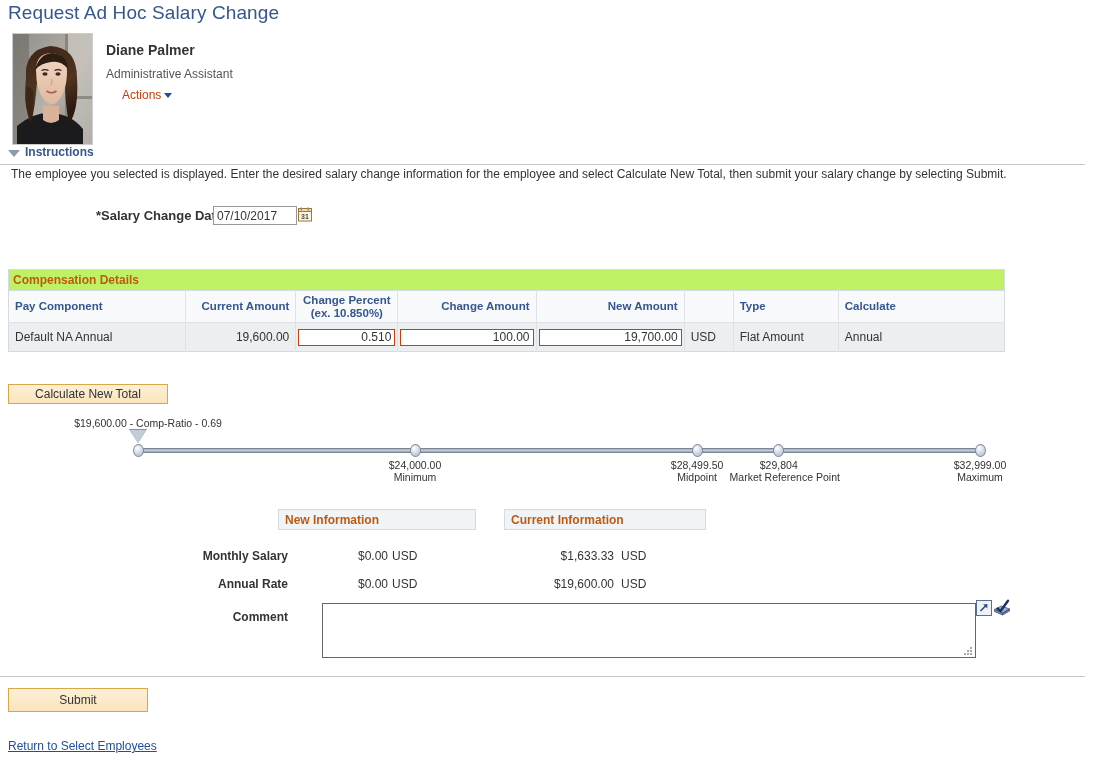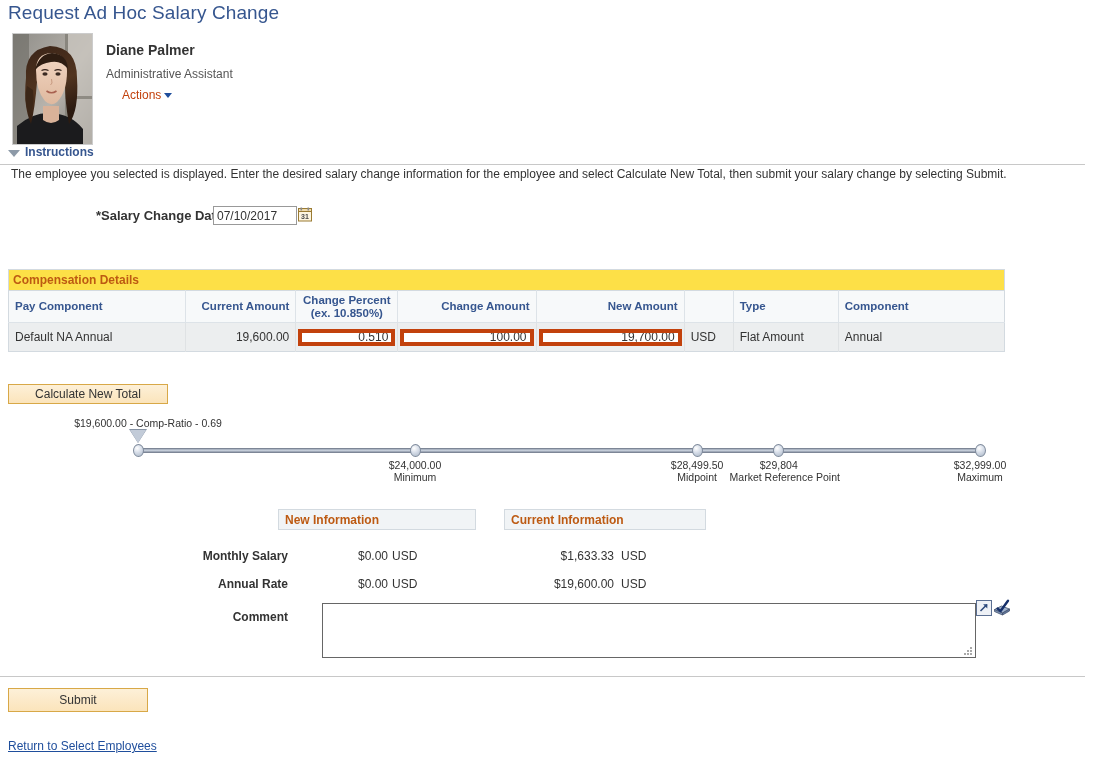--- a/index.html
+++ b/index.html
@@ -153,21 +153,21 @@
 
   
   .comp-wrap {
     position: absolute;
     left: 8px;
     top: 269px;
     width: 997px;
   }
   .comp-caption {
     height: 21px;
-    background: #fde047;
+    background: #bef264;
     border: 1px solid #d3dae0;
     border-bottom: none;
     color: #bd5a12;
     font-size: 12px;
     font-weight: bold;
     line-height: 21px;
     padding-left: 4px;
     box-sizing: border-box;
   }
   table.comp {
@@ -201,21 +201,21 @@
     vertical-align: middle;
     font-size: 12px;
     color: #333333;
   }
   table.comp td.r { text-align: right; }
   table.comp td:last-child { border-right: none; }
   table.comp td.field { padding: 0 2px; }
   .gridinput {
     width: 100%;
     height: 17px;
-    border: 4px solid #c2410c;
+    border: 1px solid #c2410c;
     background: #ffffff;
     text-align: right;
     font-family: "Liberation Sans", sans-serif;
     font-size: 12px;
     color: #333333;
     padding: 0 3px;
     box-sizing: border-box;
   }
 
   
@@ -534,21 +534,21 @@
         <th>Pay Component</th>
         <th class="r">Current Amount</th>
         <th class="c">
           <span>Change Percent</span><br>
           <span>(ex. 10.850%)</span>
         </th>
         <th class="r">Change Amount</th>
         <th class="r">New Amount</th>
         <th></th>
         <th>Type</th>
-        <th>Component</th>
+        <th>Calculate</th>
       </tr>
     </thead>
     <tbody>
       <tr>
         <td>Default NA Annual</td>
         <td class="r">19,600.00</td>
         <td class="field">
           <input class="gridinput" type="text" value="0.510" style="">
         </td>
         <td class="field">

